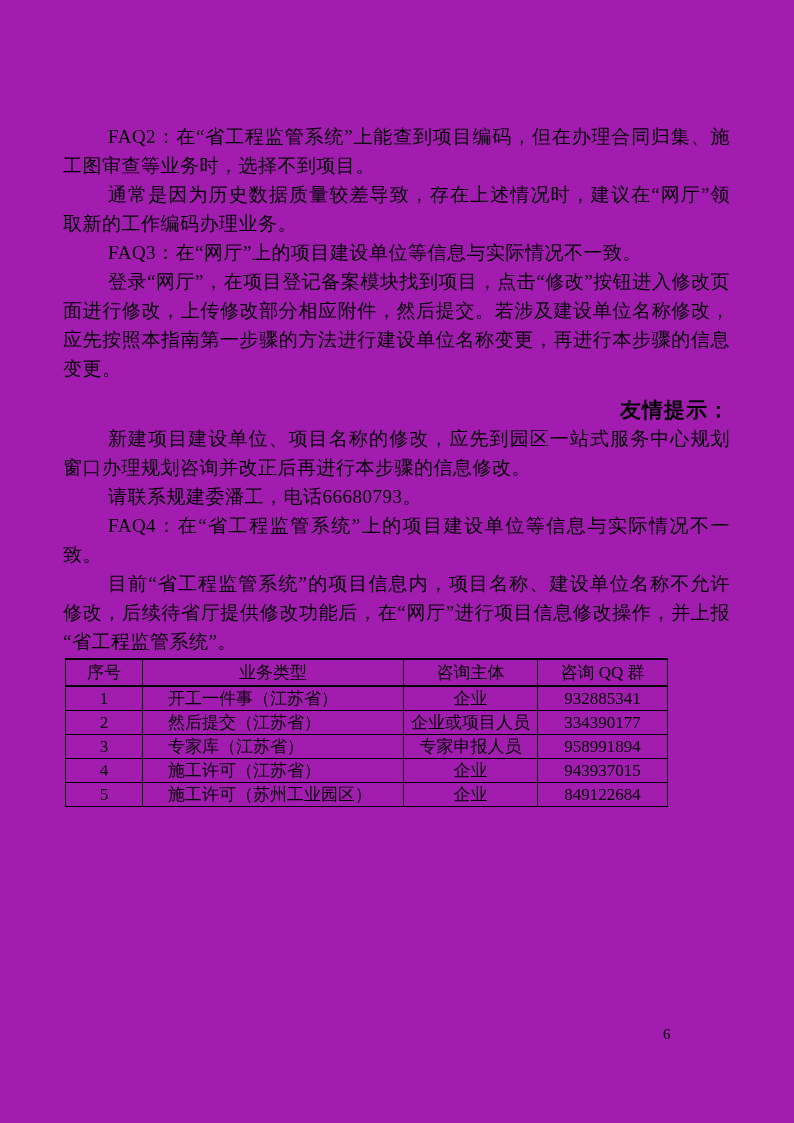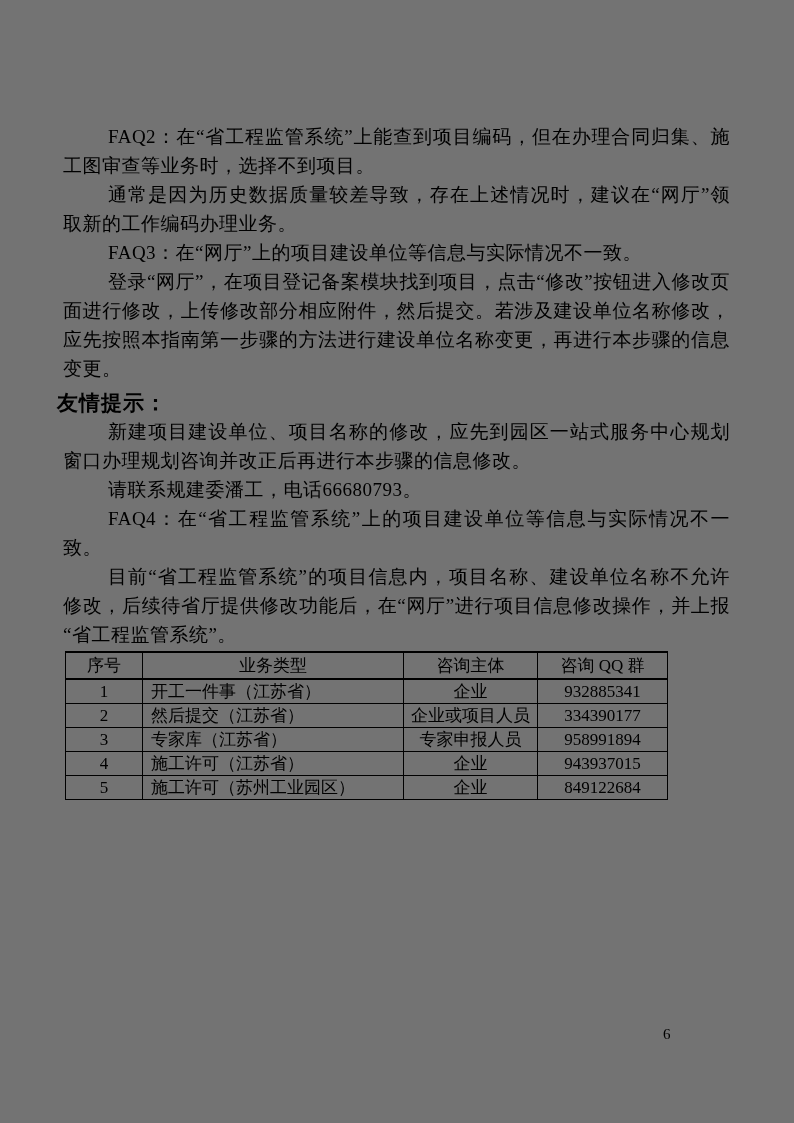--- a/index.html
+++ b/index.html
@@ -4,21 +4,21 @@
 <style>
   html, body {
     margin: 0;
     padding: 0;
     background: #ffffff;
   }
   .page {
     position: relative;
     width: 794px;
     height: 1123px;
-    background: #737373;
+    background: #a21caf;
     color: #000000;
     font-family: "Liberation Serif", "DejaVu Serif", serif;
     overflow: hidden;
   }
   .content {
     position: absolute;
     left: 63px;
     top: 122px;
     width: 667px;
   }
@@ -28,27 +28,27 @@
     line-height: 29px;
     text-align: justify;
     text-indent: 45px;
     letter-spacing: 0.5px;
   }
   .block-gap {
     margin-top: 29px;
     font-family: Liberation Serif, serif;
   }
   .notice-heading {
-    margin: 5px 0 0 -6px;
+    margin: 12px 0 0 -6px;
     font-family: "Liberation Sans", "DejaVu Sans", sans-serif;
     font-weight: bold;
     font-size: 21px;
     line-height: 29px;
     text-indent: 0;
-    text-align: left;
+    text-align: right;
     letter-spacing: 1px;
   }
   .faq6-title {
     margin-top: 36px;
     line-height: 24px;
   }
   table.qq-table {
     border-collapse: collapse;
     table-layout: fixed;
     width: 602px;
@@ -68,21 +68,21 @@
   table.qq-table th {
     height: 25px;
     border-top-width: 2px;
     border-bottom-width: 2px;
   }
   table.qq-table td {
     height: 19px;
   }
   table.qq-table td.cell-biz {
     text-align: left;
-    padding-left: 8px;
+    padding-left: 25px;
   }
   col.c-seq  { width: 77px; }
   col.c-biz  { width: 261px; }
   col.c-who  { width: 134px; }
   col.c-qq   { width: 130px; }
   .page-number {
     position: absolute;
     left: 663px;
     top: 1026px;
     font-size: 15px;

